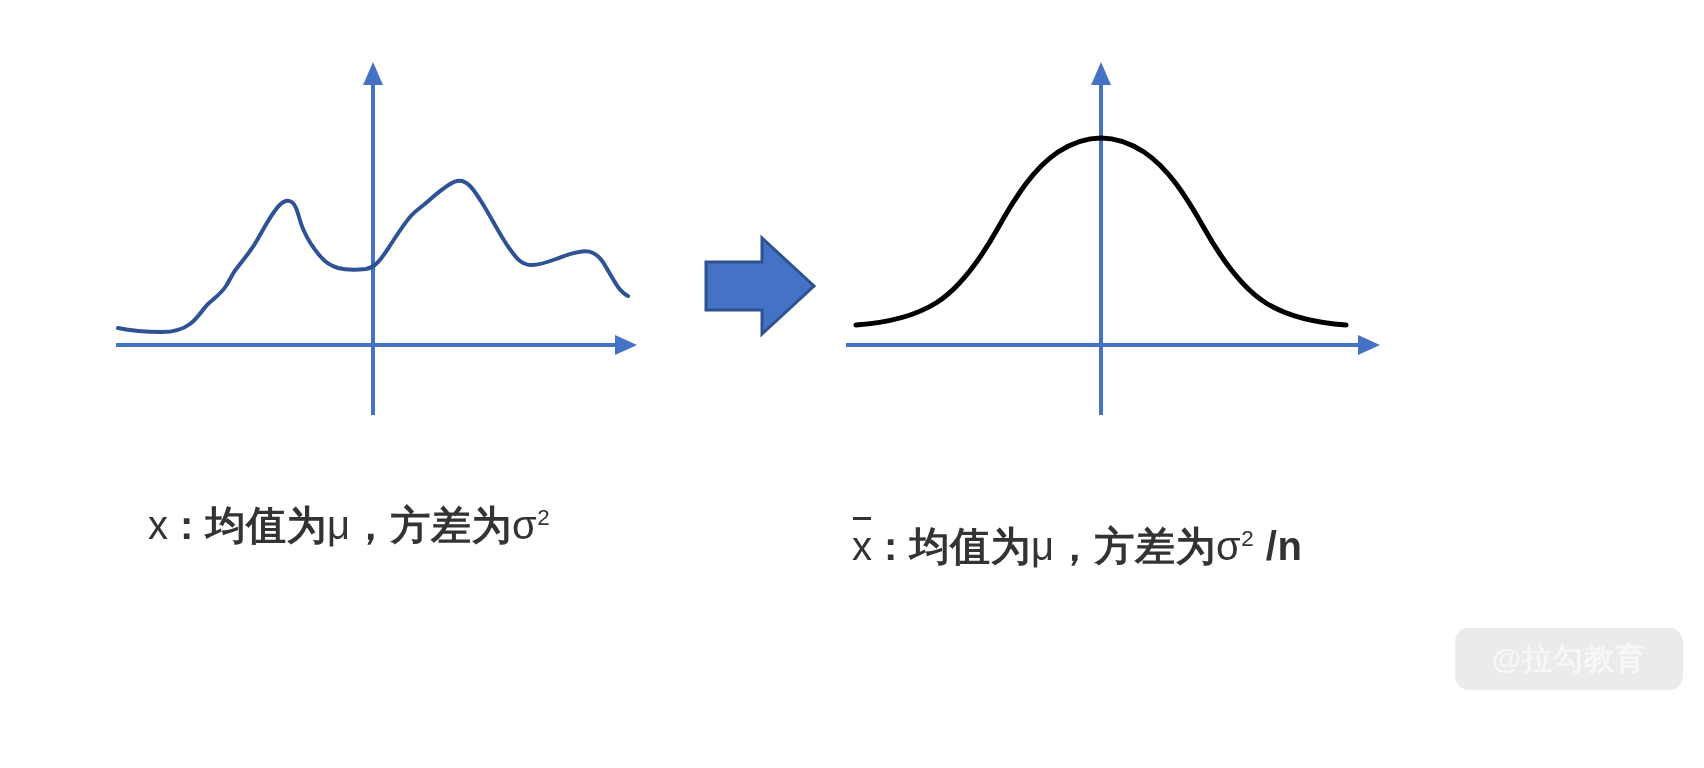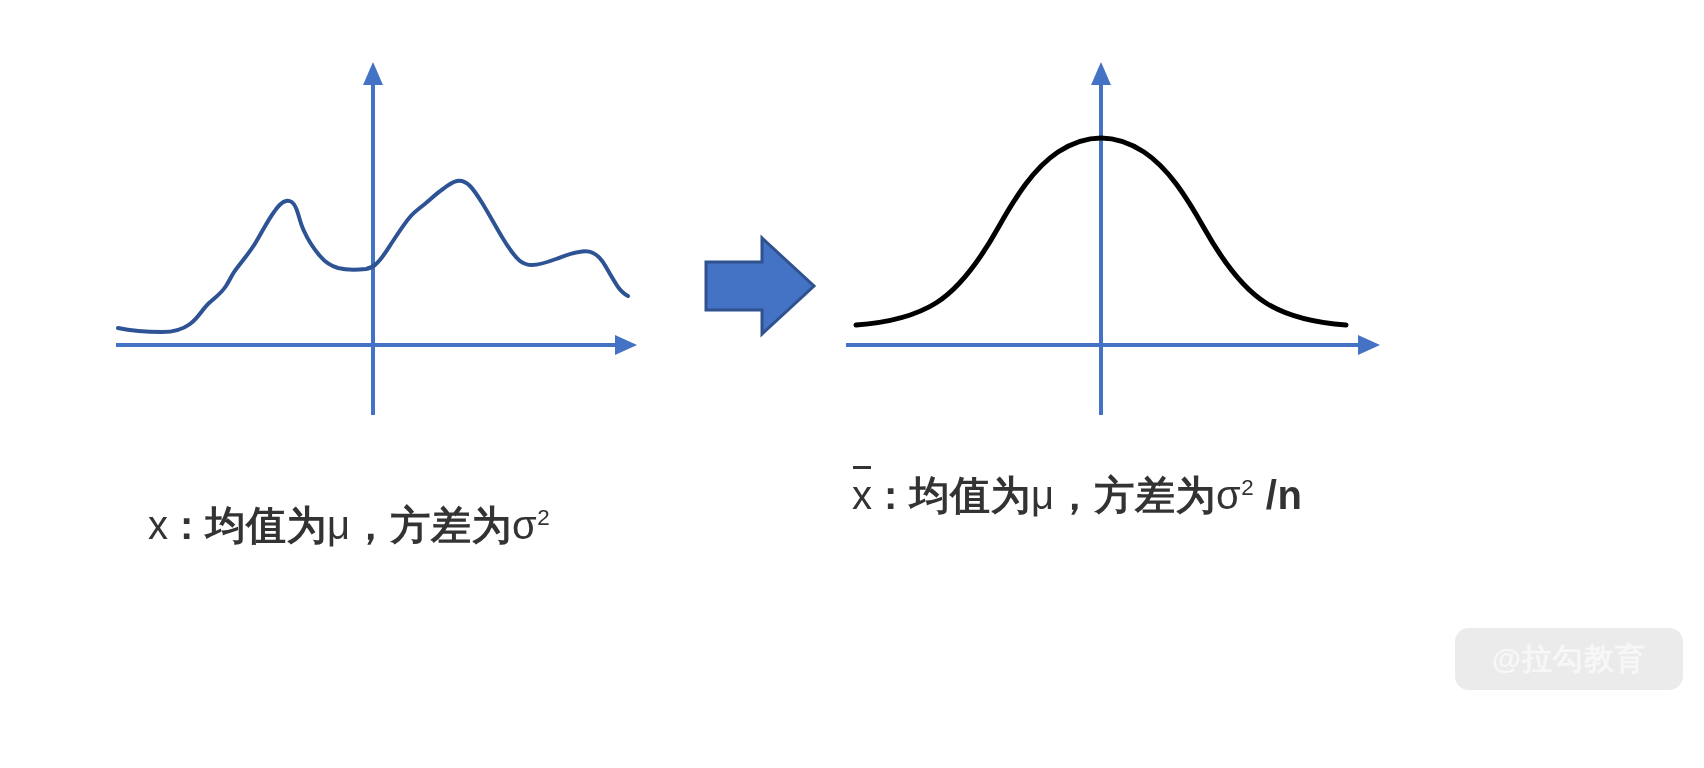--- a/index.html
+++ b/index.html
@@ -48,21 +48,21 @@
   .caption {
     position: absolute;
     color: #333333;
     font-size: 40px;
     font-weight: 700;
     letter-spacing: 0.5px;
     white-space: nowrap;
     line-height: 1;
   }
   #caption-left  { left: 148px; top: 505px; }
-  #caption-right { left: 852px; top: 475px; }
+  #caption-right { left: 852px; top: 526px; }
 
   .caption .var {
     font-weight: 400;
     font-size: 40px;
   }
   .caption .var-bar {
     position: relative;
     display: inline-block;
     font-weight: 400;
   }

